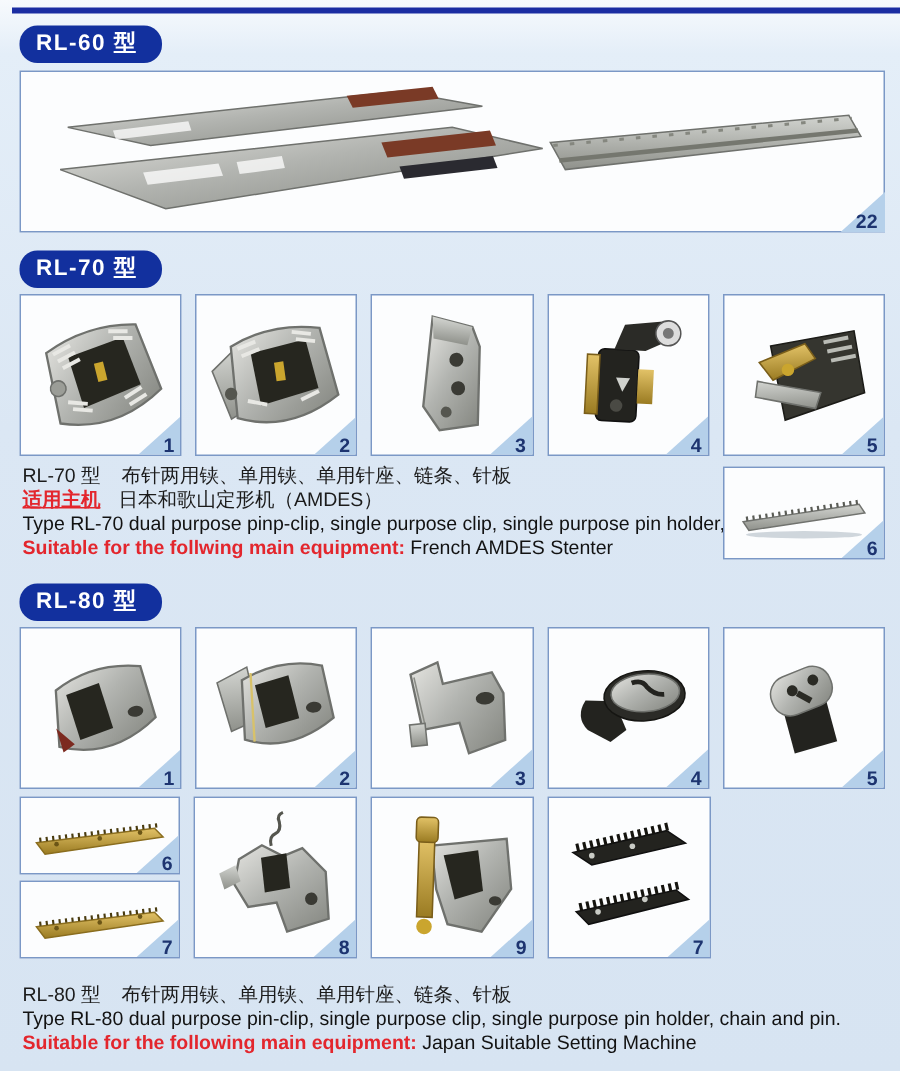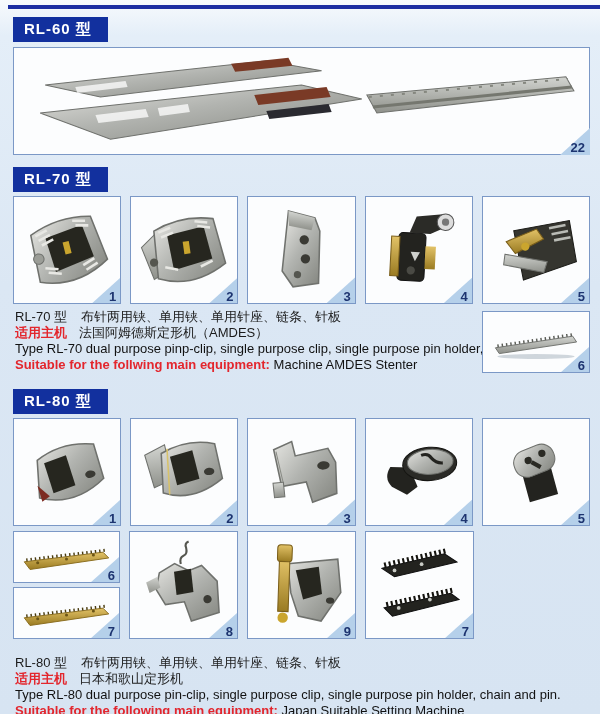--- a/index.html
+++ b/index.html
@@ -7,21 +7,21 @@
     position:relative; width:600px; height:714px; overflow:hidden;
     background:linear-gradient(180deg,#f7fafd 0%, #e4eef8 5%, #dbe7f4 40%, #d7e4f2 100%);
     font-family:"Liberation Sans","DejaVu Sans",sans-serif;
   }
   .rule-top { height:4px; background:#1b2da2; margin:5px 0 0 8px; }
   .rule-bottom { height:3px; background:#2f3f9c; margin:2px 0 0 0; }
 
   .sec-header {
     display:inline-block; background:#12309e; color:#ffffff;
     font-weight:bold; font-size:15px; line-height:18px; letter-spacing:1px;
-    padding:3px 16px 4px 11px; margin:8px 0 0 13px;
+    padding:3px 16px 4px 11px; margin:8px 0 0 13px;border-radius:12px;
   }
   .sec-header.h70 { margin-top:12px; }
   .sec-header.h80 { margin-top:7px; }
 
   .photo-panel {
     position:relative; margin:5px 10px 0 13px; height:106px;
     background:#fcfdfe; border:1px solid #7b98c6;padding-left:36px;
   }
   .row { display:flex; gap:9px; margin:4px 10px 0 13px; }
   .row.r70 { margin-top:4px; }
@@ -41,21 +41,21 @@
   .corner .tri { position:absolute; inset:0; background:#b5d0ea; clip-path:polygon(100% 0,100% 100%,0 100%); }
   .corner .num { position:absolute; right:5px; bottom:0; font-size:13px; font-weight:bold; color:#1d3470; }
 
   .info { position:relative; margin:5px 10px 0 15px; }
   .info70 { height:73px; padding-right:120px; }
   .info80 { height:64px; margin-top:16px; }
   .side-box { position:absolute; right:0; top:2px; width:106px; height:60px; flex:none; }
 
   .ln { font-size:13px; line-height:16px; color:#1b1b1b; white-space:nowrap; }
   .ln .model { margin-right:14px; }
-  .ln .red-label { color:#e3262d; font-weight:bold; margin-right:12px; }
+  .ln .red-label { color:#e3262d; font-weight:bold; margin-right:12px;text-decoration:underline; }
   .ln.en { color:#121212; }
   .ln .red-bold { color:#e3262d; font-weight:bold; }
 </style>
 </head>
 <body>
 
 <div class="page">
   <div class="rule-top"></div>
 
   <div>
@@ -287,26 +287,26 @@
           <span class="num">5</span>
         </div>
     </div>
   </div>
 
   <div class="info info70">
     <div class="ln">
       <span class="model">RL-70 型</span><span>布针两用铗、单用铗、单用针座、链条、针板</span>
     </div>
     <div class="ln">
-      <span class="red-label">适用主机</span><span>法国阿姆德斯定形机（AMDES）</span>
+      <span class="red-label">适用主机</span><span>日本和歌山定形机（AMDES）</span>
     </div>
     <div class="ln en">Type RL-70 dual purpose pinp-clip, single purpose clip, single purpose pin holder, chain and pin.</div>
     <div class="ln en">
       <span class="red-bold">Suitable for the follwing main equipment:</span>
-      <span>Machine AMDES Stenter</span>
+      <span>French AMDES Stenter</span>
     </div>
     <div class="box side-box">
       <div class="art">
           <svg viewBox="0 0 100 60" preserveAspectRatio="xMidYMid meet" xmlns="http://www.w3.org/2000/svg">
             <defs>
 <linearGradient id="mA7" x1="0" y1="0" x2="1" y2="1">
                 <stop offset="0" stop-color="#e4e4e0"></stop>
                 <stop offset="0.45" stop-color="#b2b4b0"></stop>
                 <stop offset="1" stop-color="#83857f"></stop>
               </linearGradient>
@@ -655,23 +655,20 @@
           <span class="num">7</span>
         </div>
     </div>
     <div class="spacer"></div>
   </div>
 
   <div class="info info80">
     <div class="ln">
       <span class="model">RL-80 型</span><span>布针两用铗、单用铗、单用针座、链条、针板</span>
     </div>
-    <div class="ln">
-      <span class="red-label">适用主机</span><span>日本和歌山定形机</span>
-    </div>
     <div class="ln en">Type RL-80 dual purpose pin-clip, single purpose clip, single purpose pin holder, chain and  pin.</div>
     <div class="ln en">
       <span class="red-bold">Suitable for the following main equipment:</span>
       <span>Japan Suitable Setting Machine</span>
     </div>
   </div>
 
   <div class="rule-bottom"></div>
 </div>
 

